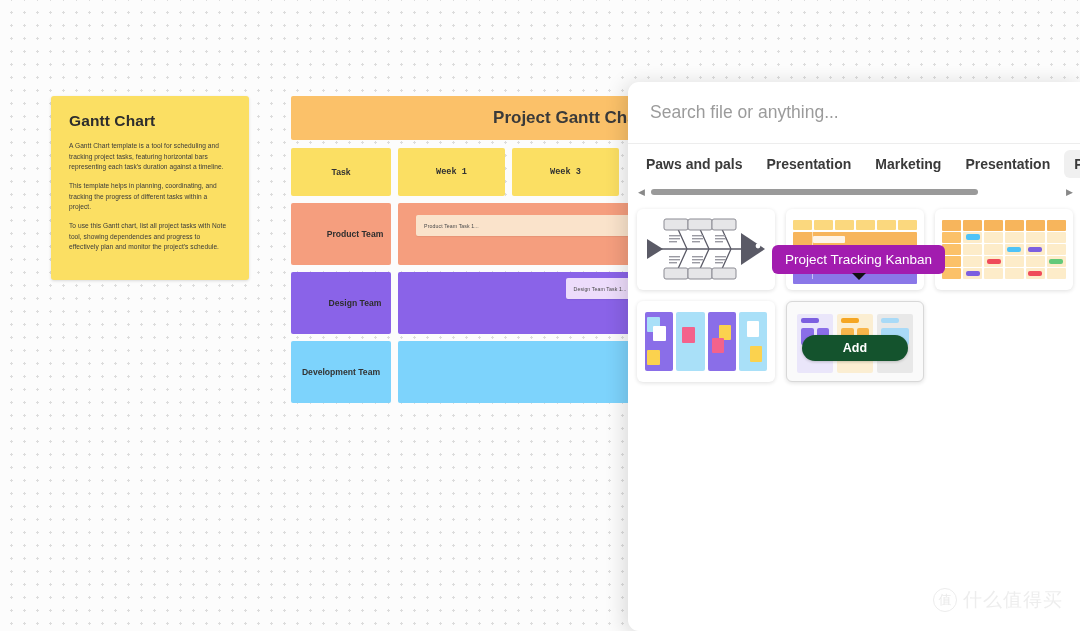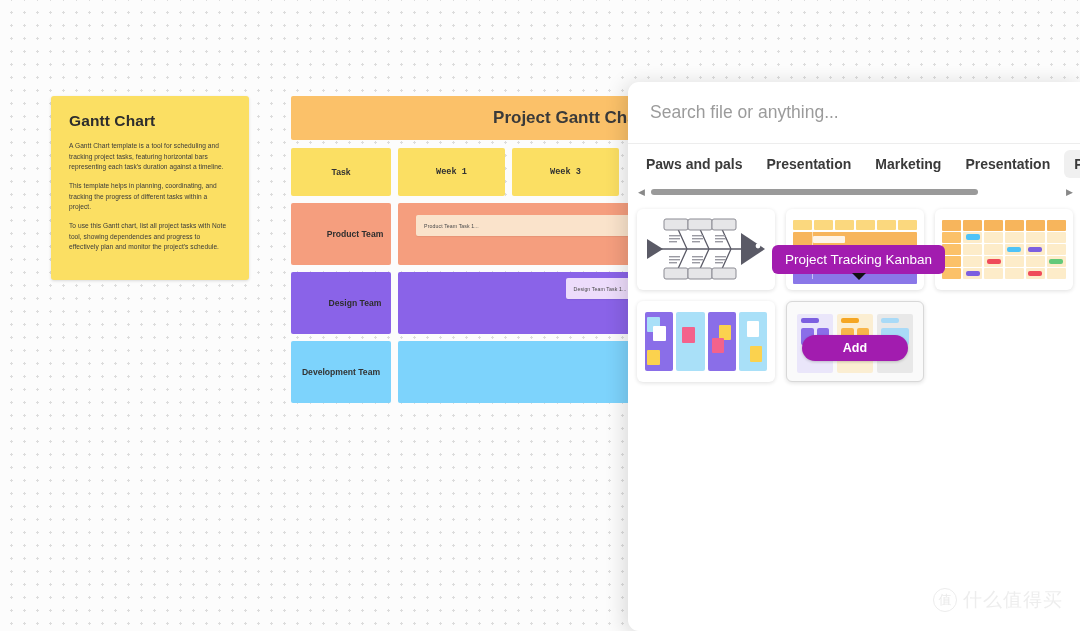--- a/index.html
+++ b/index.html
@@ -171,21 +171,21 @@
   .mini-board { position: absolute; left: 10px; top: 12px; right: 10px; bottom: 8px; display: flex; gap: 4px; }
   .mb-col { flex: 1; border-radius: 2px; padding: 4px 4px 0 4px; }
   .mb-col.v { background: #eae6fa; }
   .mb-col.o { background: #fbeed2; }
   .mb-col.g { background: #e8e8e8; }
   .mb-head { height: 5px; border-radius: 2px; margin-bottom: 5px; width: 66%; }
   .mb-cards { display: flex; gap: 3px; }
   .mb-card { flex: 1; height: 17px; border-radius: 2px; }
   #add-btn {
     position: absolute; left: 11%; right: 11%; top: 42%;
-    height: 26px; background: #a21caf; border-radius: 13px;
+    height: 26px; background: #14532d; border-radius: 13px;
     display: flex; align-items: center; justify-content: center;
     color: #fff; font-size: 12.5px; font-weight: 600;
     box-shadow: 0 1px 3px rgba(0,0,0,.2);
   }
 
   
   #tooltip {
     position: absolute; left: 760px; top: 245px;
     background: #a21caf; color: #fff;
     padding: 7px 13px; border-radius: 6px;

